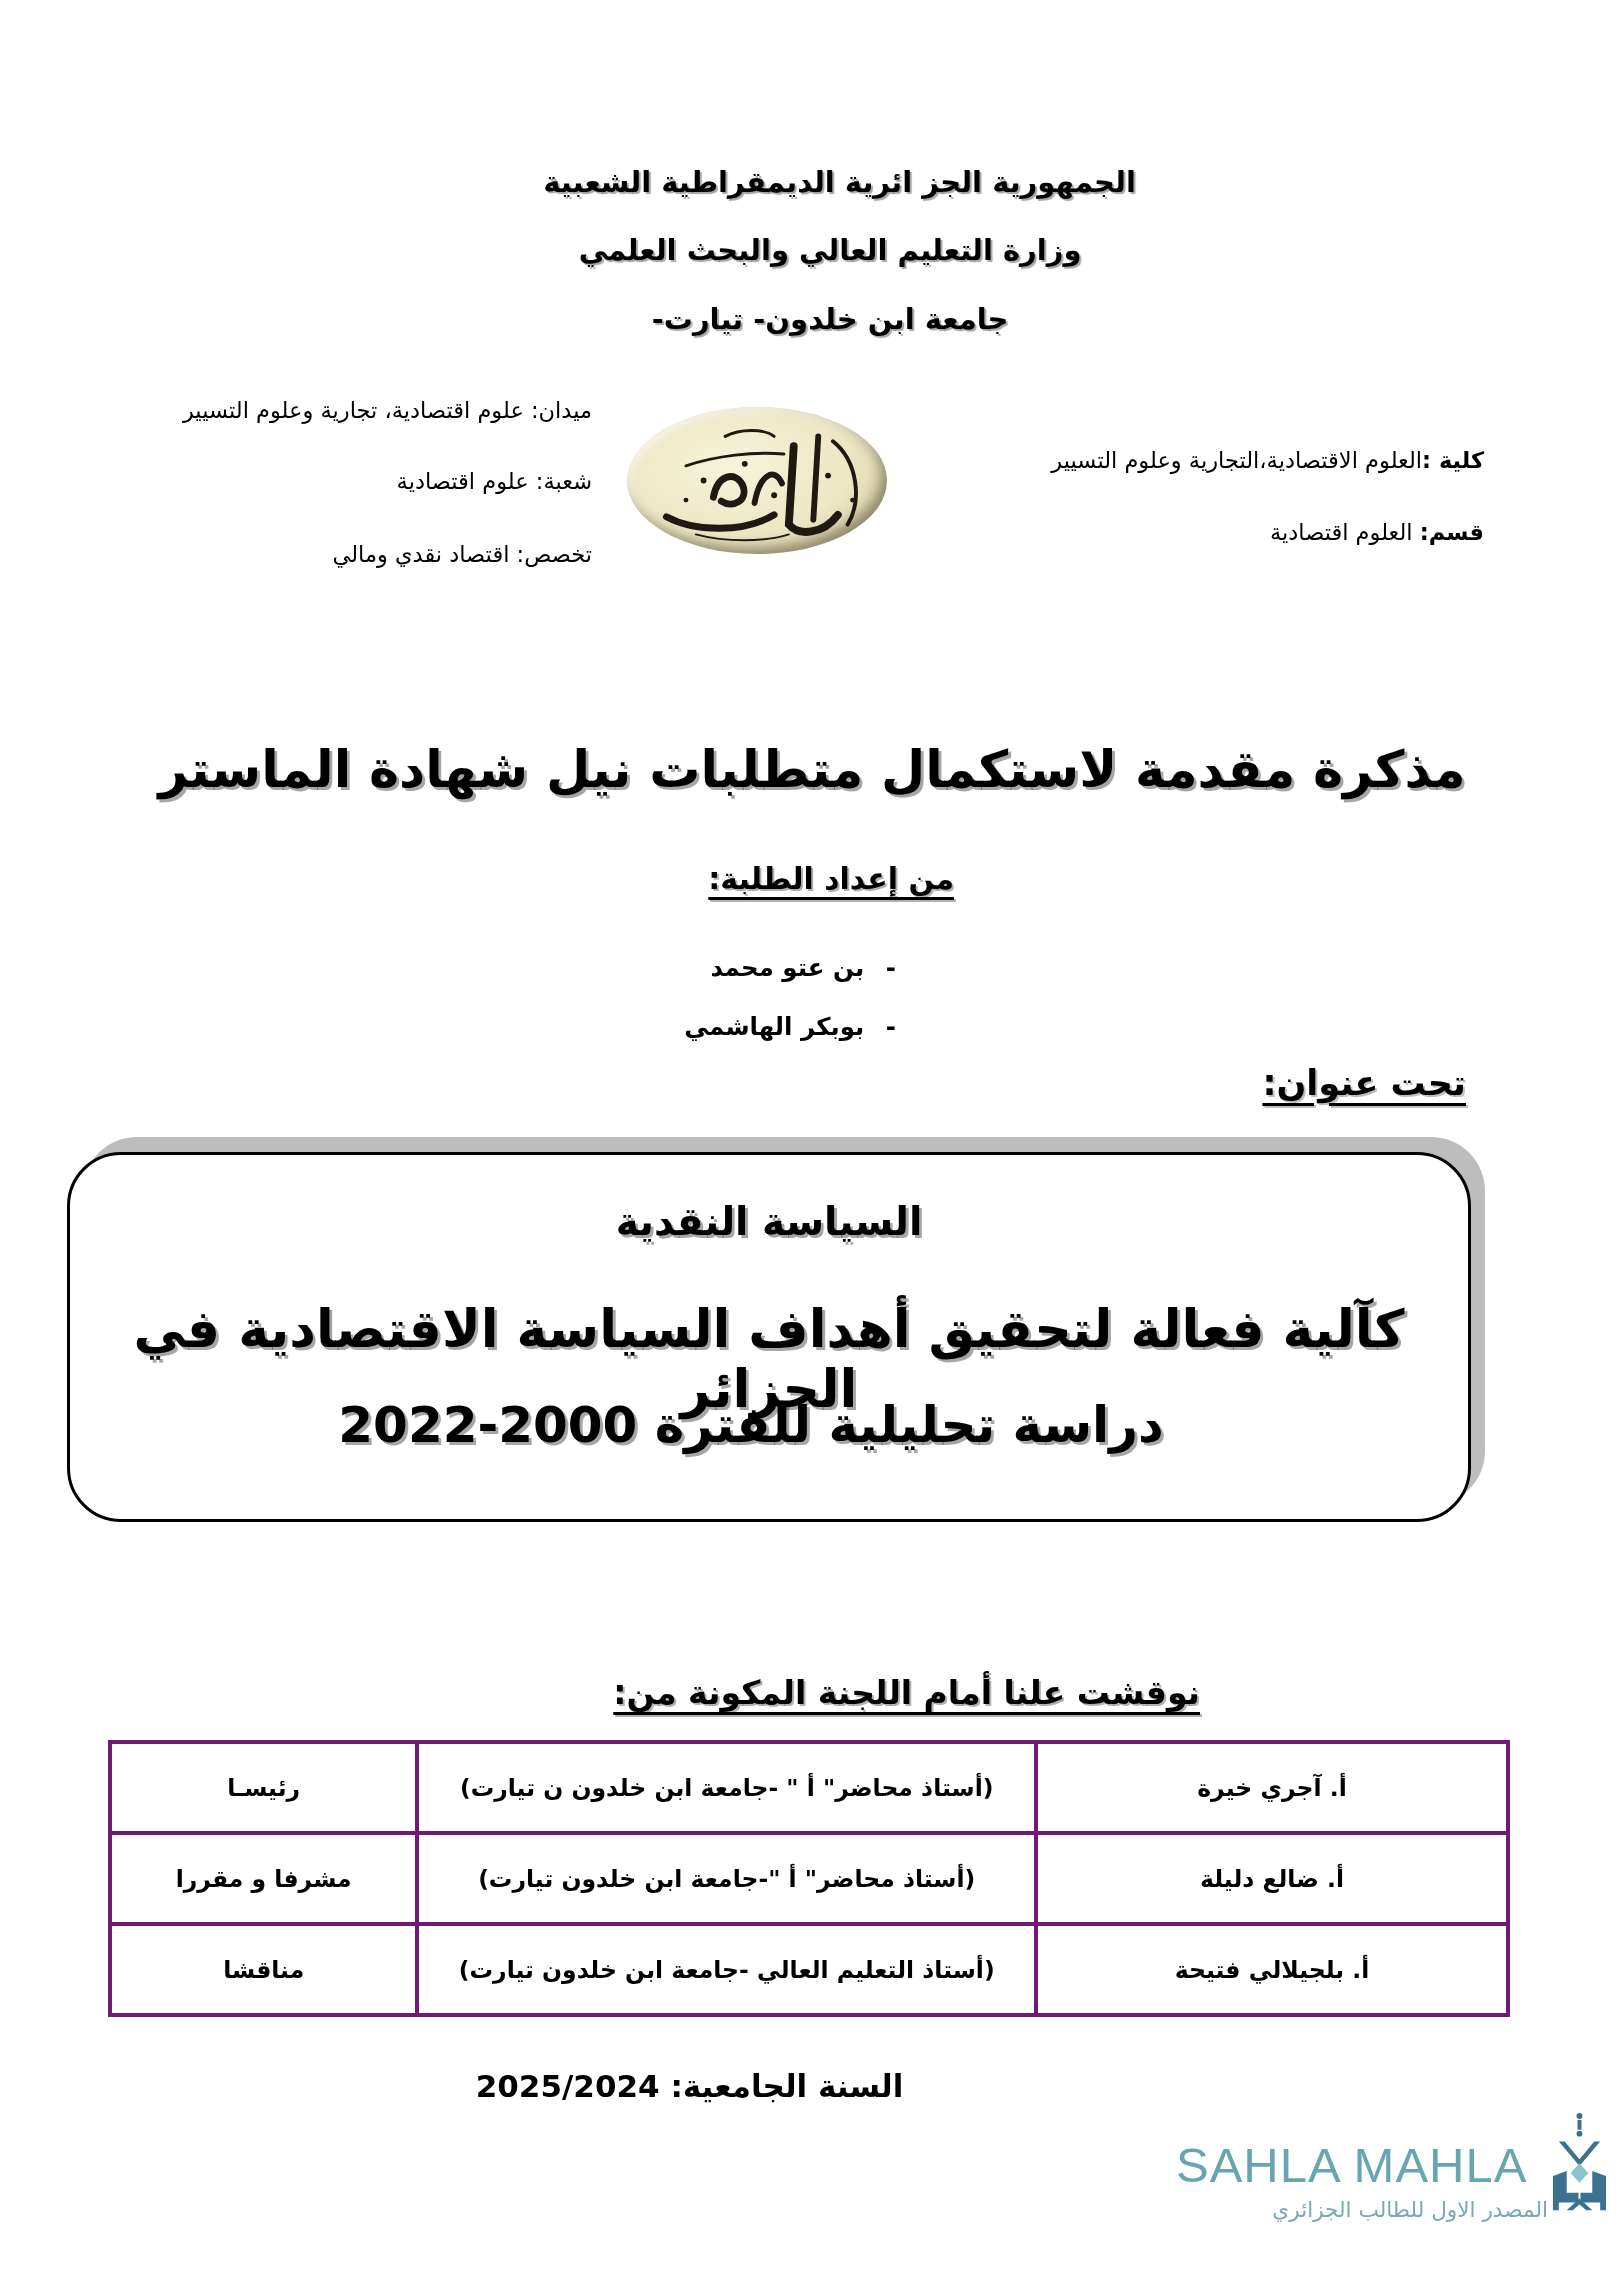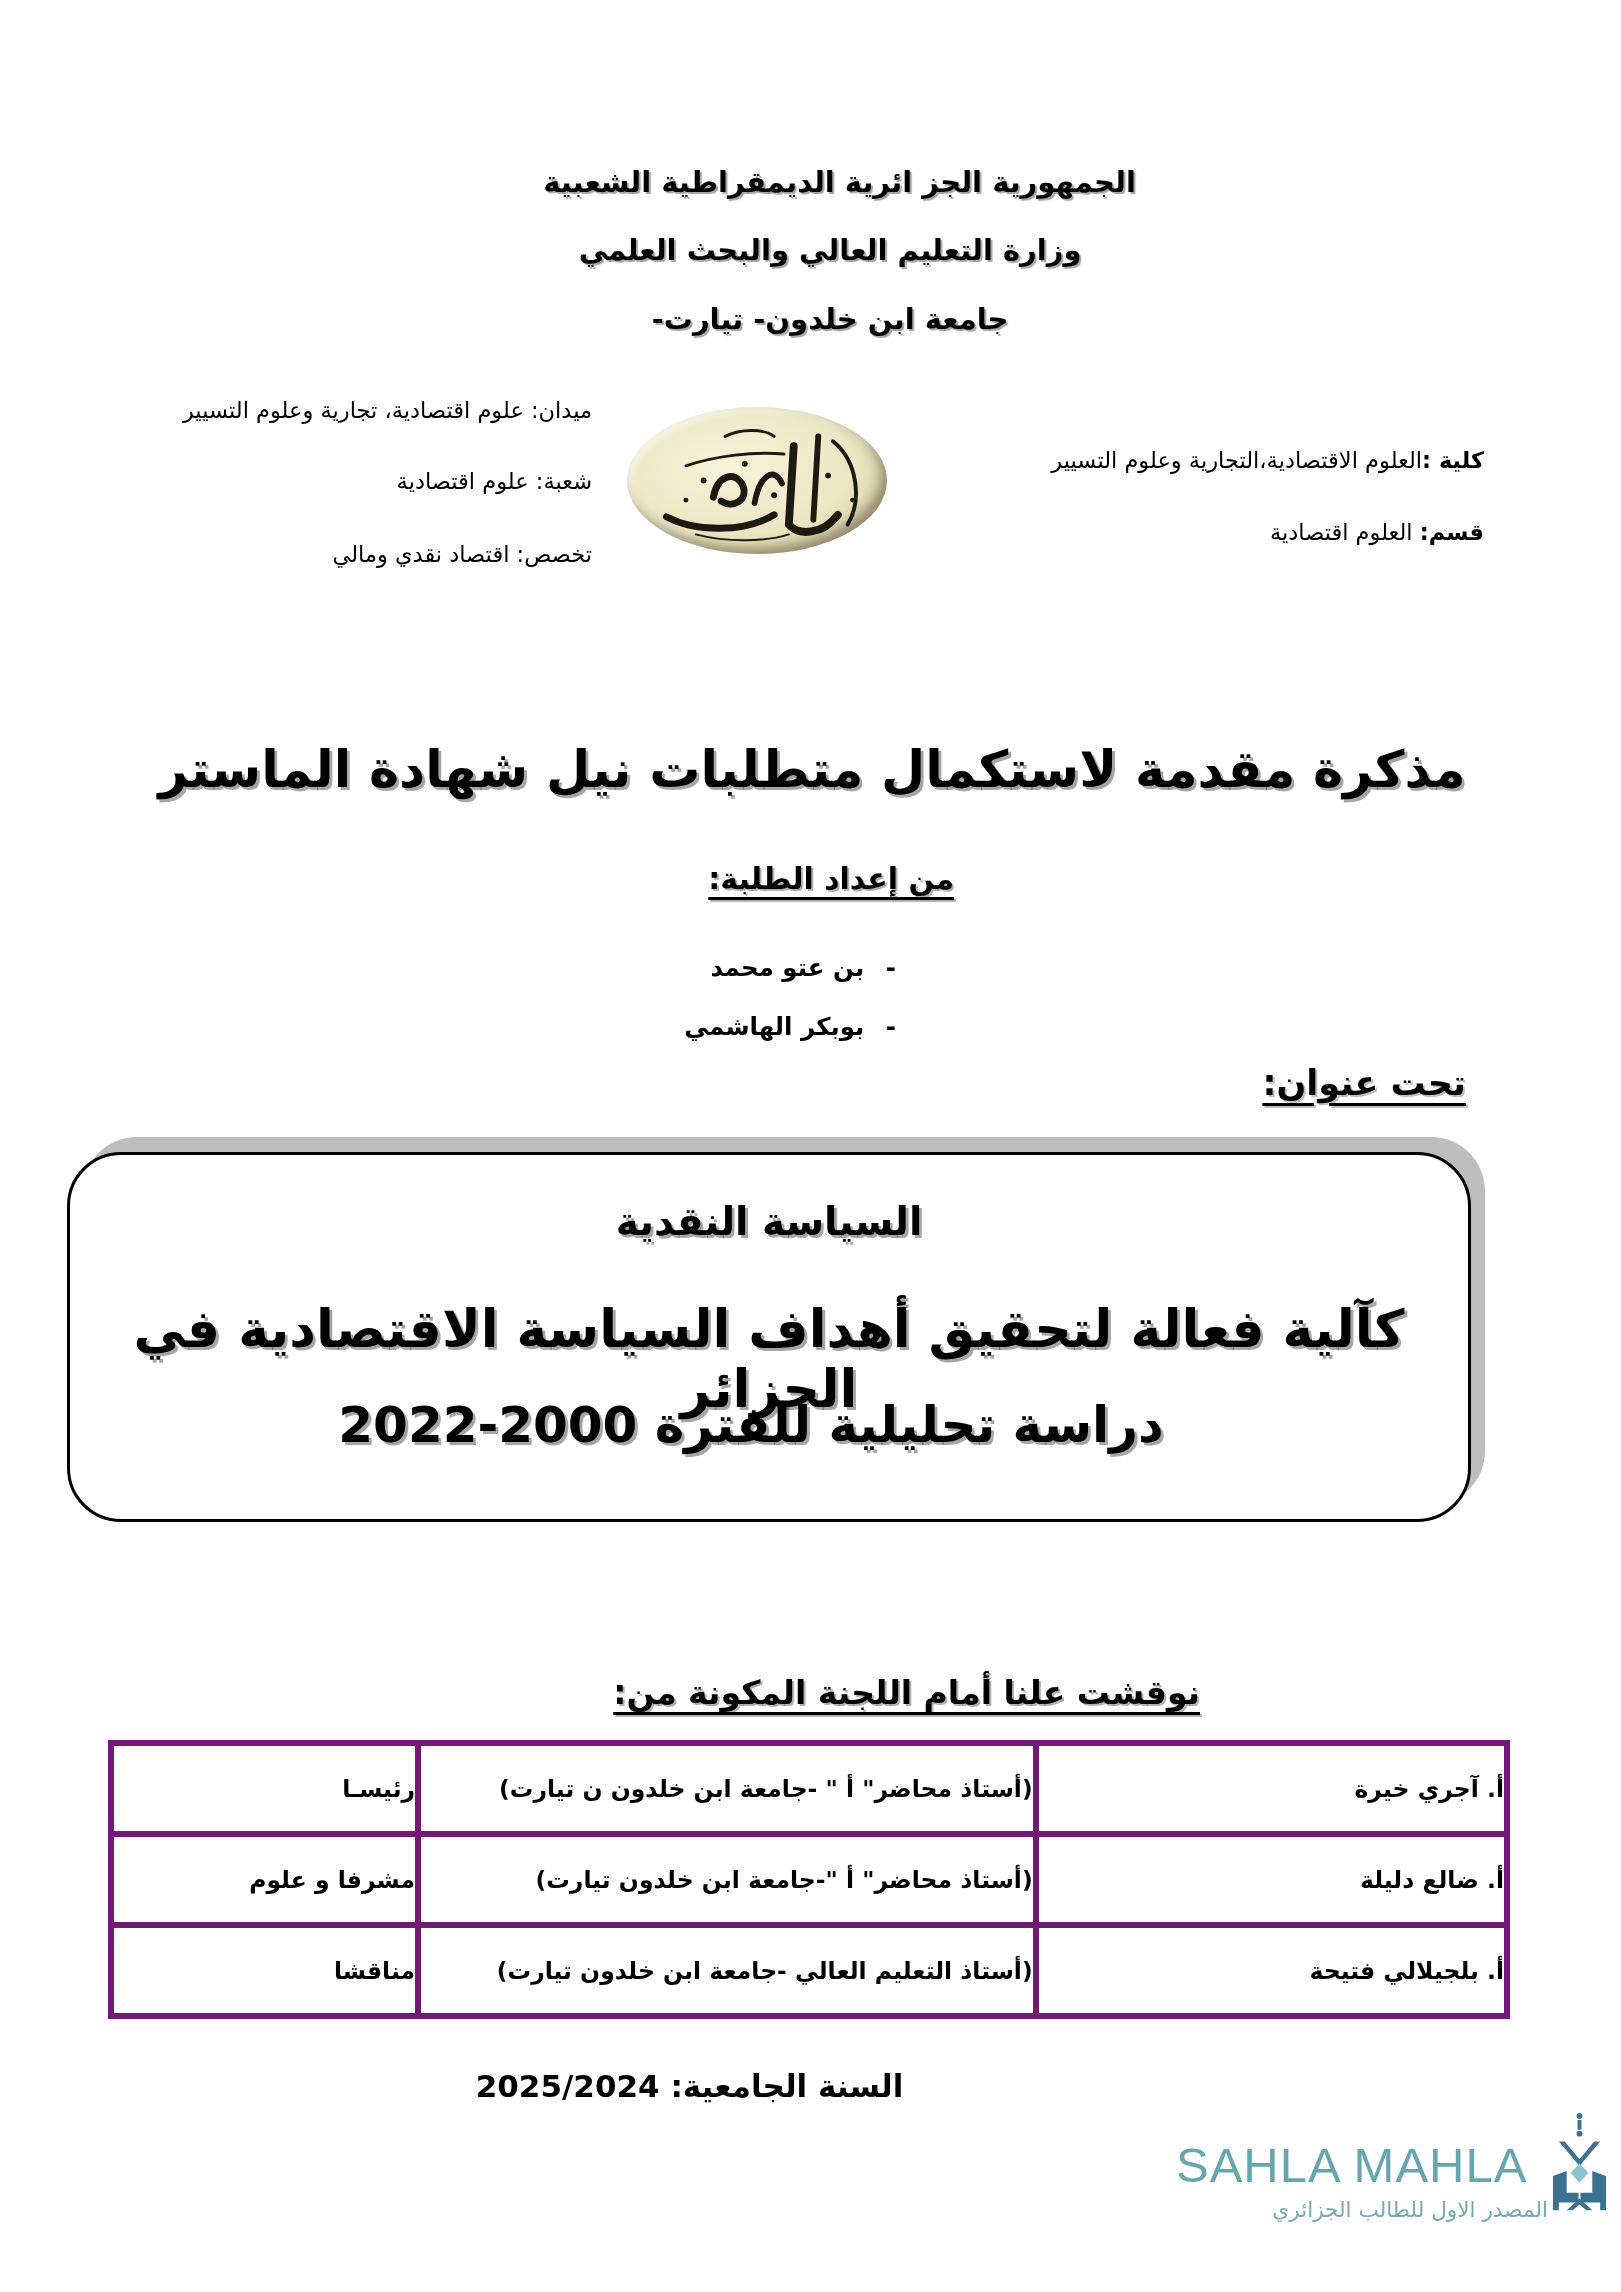--- a/index.html
+++ b/index.html
@@ -133,22 +133,22 @@
     }
 
     
     .committee-table {
       left: 108px; top: 1740px;
       width: 1402px;
       border-collapse: collapse;
       direction: rtl;
     }
     .committee-table td {
-      border: 6px solid #701a75;
-      text-align: right;
+      border: 4px solid #701a75;
+      text-align: center;
       vertical-align: middle;
       font-size: 23.5px;
       font-weight: bold;
       height: 91px;
     }
     .committee-table td.c-name { width: 473px; }
     .committee-table td.c-rank { width: 620px; }
     .committee-table td.c-role { width: 308px; }
 
     .academic-year {
@@ -245,21 +245,21 @@
 <table class="abs committee-table">
   <tbody>
     <tr>
       <td class="c-name">أ. آجري خيرة</td>
       <td class="c-rank">(أستاذ محاضر" أ " -جامعة ابن خلدون ن تيارت)</td>
       <td class="c-role">رئيسـا</td>
     </tr>
     <tr>
       <td class="c-name">أ. ضالع دليلة</td>
       <td class="c-rank">(أستاذ محاضر" أ "-جامعة ابن خلدون تيارت)</td>
-      <td class="c-role">مشرفا و  علوم</td>
+      <td class="c-role">مشرفا و  مقررا</td>
     </tr>
     <tr>
       <td class="c-name">أ. بلجيلالي فتيحة</td>
       <td class="c-rank">(أستاذ التعليم العالي -جامعة ابن خلدون تيارت)</td>
       <td class="c-role">مناقشا</td>
     </tr>
   </tbody>
 </table>
 
 <div class="abs academic-year rtl">السنة الجامعية: 2025/2024</div>

